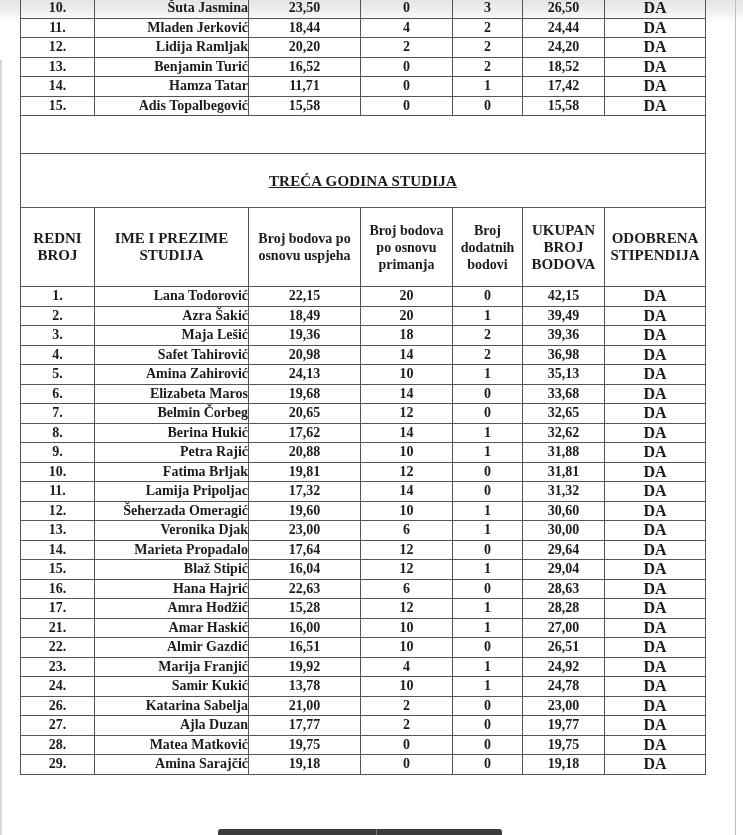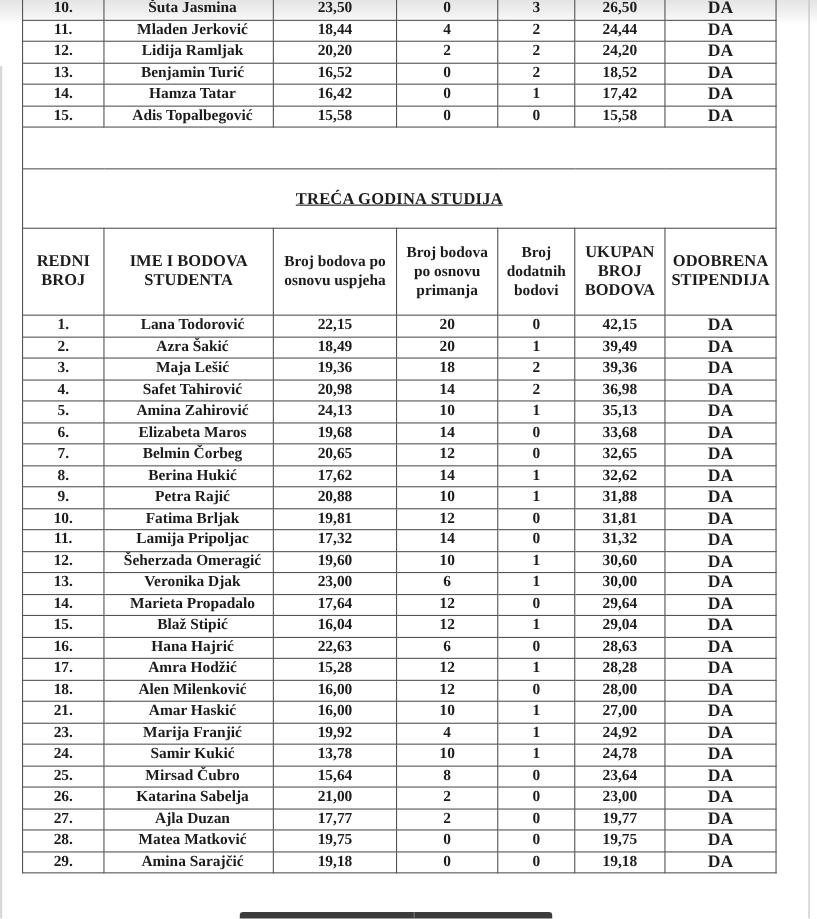--- a/index.html
+++ b/index.html
@@ -30,21 +30,21 @@
     font-weight:bold;
     font-size:14px;
     line-height:16px;
     padding:0;
     text-align:center;
     vertical-align:middle;
     height:18.5px;
     font-family:"Liberation Serif", "DejaVu Serif", serif;
     color:#1c1c1c;
   }
-  table.doc td.name { text-align:center; padding-left:7px; white-space:nowrap; }
+  table.doc td.name { text-align:right; padding-left:7px; white-space:nowrap; }
   table.doc td.da { font-size:16px; }
   table.doc tr.blank td { height:37px; }
   table.doc tr.section td { height:53px; font-size:15px; font-weight:bold; letter-spacing:0.2px;text-decoration:underline; }
   table.doc tr.header th { height:78px; font-size:14px; line-height:17px; }
   table.doc tr.header th.big { font-size:15px; }
   .bottom-bar {
     position:absolute; left:218px; top:829px; width:284px; height:8px;
     background:#3b3b3b; border-radius:3px 3px 0 0; z-index:2;
   }
   .bottom-bar .sep { position:absolute; left:158px; top:0; width:1px; height:8px; background:#777; }
@@ -99,21 +99,21 @@
         <td class="name">Benjamin Turić</td>
         <td>16,52</td>
         <td>0</td>
         <td>2</td>
         <td>18,52</td>
         <td class="da">DA</td>
       </tr>
       <tr>
         <td>14.</td>
         <td class="name">Hamza Tatar</td>
-        <td>16,42</td>
+        <td>11,71</td>
         <td>0</td>
         <td>1</td>
         <td>17,42</td>
         <td class="da">DA</td>
       </tr>
       <tr>
         <td>15.</td>
         <td class="name">Adis Topalbegović</td>
         <td>15,58</td>
         <td>0</td>
@@ -124,21 +124,21 @@
     </tbody>
   <tbody>
     <tr class="blank">
       <td colspan="7"></td>
     </tr>
     <tr class="section">
       <td colspan="7">TREĆA GODINA STUDIJA</td>
     </tr>
     <tr class="header">
       <th class="big">REDNI BROJ</th>
-      <th class="big">IME I BODOVA STUDENTA</th>
+      <th class="big">IME I PREZIME STUDIJA</th>
       <th>Broj bodova po osnovu uspjeha</th>
       <th>Broj bodova po osnovu primanja</th>
       <th>Broj dodatnih bodovi</th>
       <th class="big">UKUPAN BROJ BODOVA</th>
       <th class="big">ODOBRENA STIPENDIJA</th>
     </tr>
   </tbody>
   <tbody id="main-body">
       <tr>
         <td>1.</td>
@@ -287,62 +287,53 @@
       <tr>
         <td>17.</td>
         <td class="name">Amra Hodžić</td>
         <td>15,28</td>
         <td>12</td>
         <td>1</td>
         <td>28,28</td>
         <td class="da">DA</td>
       </tr>
       <tr>
-        <td>18.</td>
-        <td class="name">Alen Milenković</td>
-        <td>16,00</td>
-        <td>12</td>
-        <td>0</td>
-        <td>28,00</td>
-        <td class="da">DA</td>
-      </tr>
-      <tr>
         <td>21.</td>
         <td class="name">Amar Haskić</td>
         <td>16,00</td>
         <td>10</td>
         <td>1</td>
         <td>27,00</td>
+        <td class="da">DA</td>
+      </tr>
+      <tr>
+        <td>22.</td>
+        <td class="name">Almir Gazdić</td>
+        <td>16,51</td>
+        <td>10</td>
+        <td>0</td>
+        <td>26,51</td>
         <td class="da">DA</td>
       </tr>
       <tr>
         <td>23.</td>
         <td class="name">Marija Franjić</td>
         <td>19,92</td>
         <td>4</td>
         <td>1</td>
         <td>24,92</td>
         <td class="da">DA</td>
       </tr>
       <tr>
         <td>24.</td>
         <td class="name">Samir Kukić</td>
         <td>13,78</td>
         <td>10</td>
         <td>1</td>
         <td>24,78</td>
-        <td class="da">DA</td>
-      </tr>
-      <tr>
-        <td>25.</td>
-        <td class="name">Mirsad Čubro</td>
-        <td>15,64</td>
-        <td>8</td>
-        <td>0</td>
-        <td>23,64</td>
         <td class="da">DA</td>
       </tr>
       <tr>
         <td>26.</td>
         <td class="name">Katarina Sabelja</td>
         <td>21,00</td>
         <td>2</td>
         <td>0</td>
         <td>23,00</td>
         <td class="da">DA</td>

